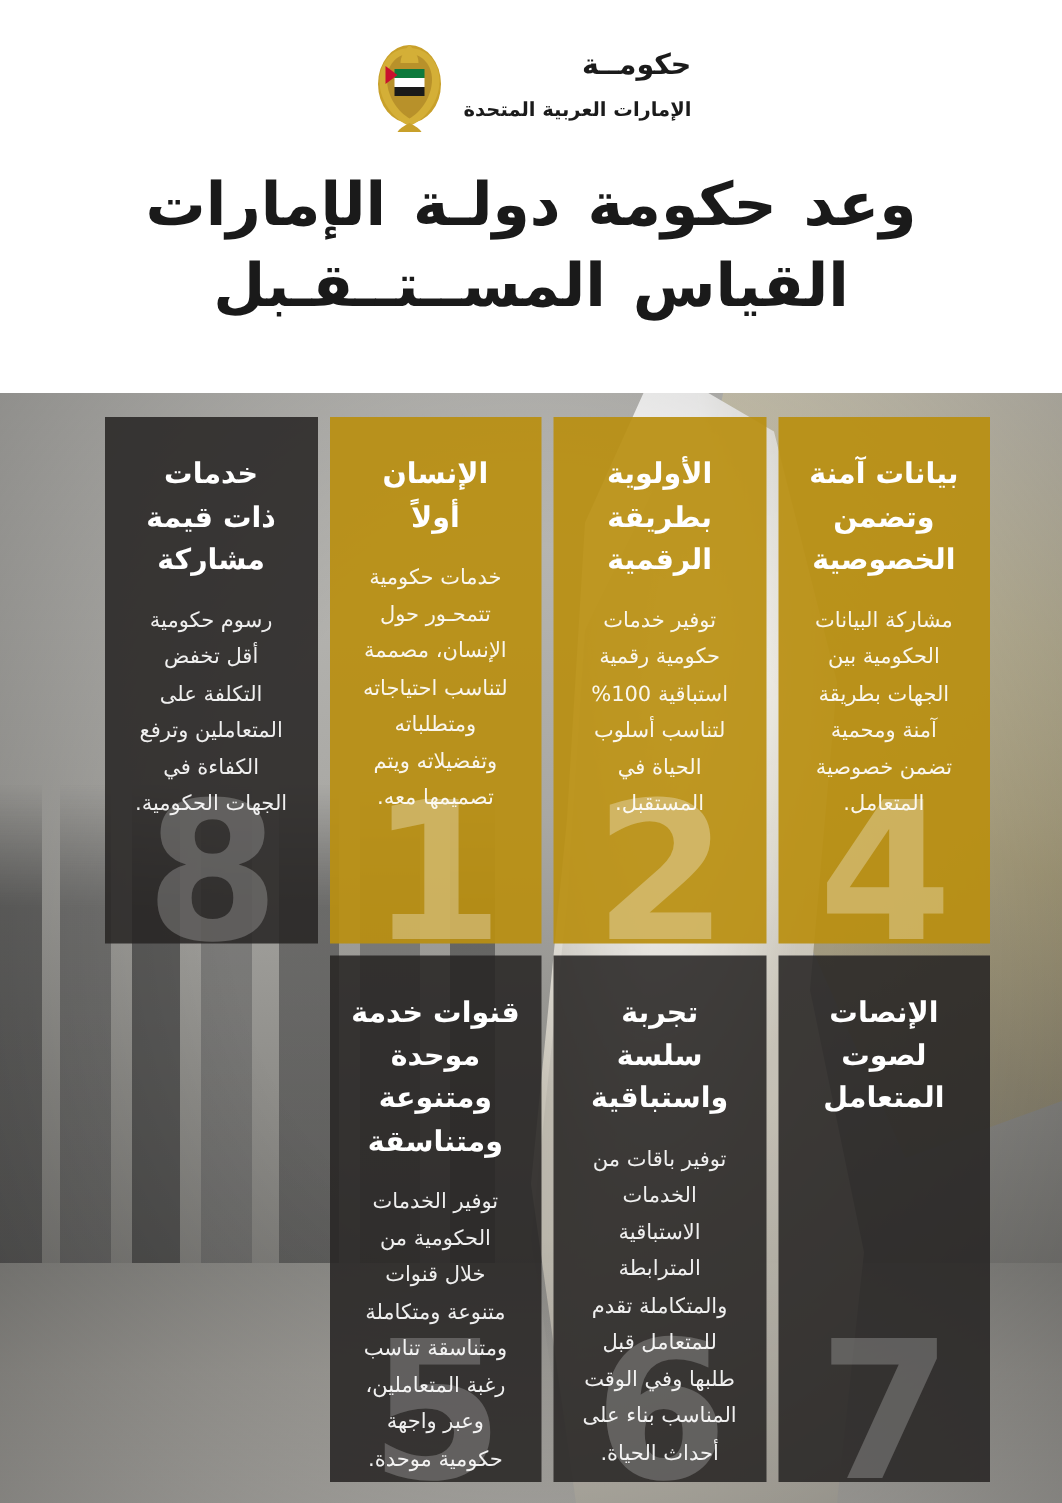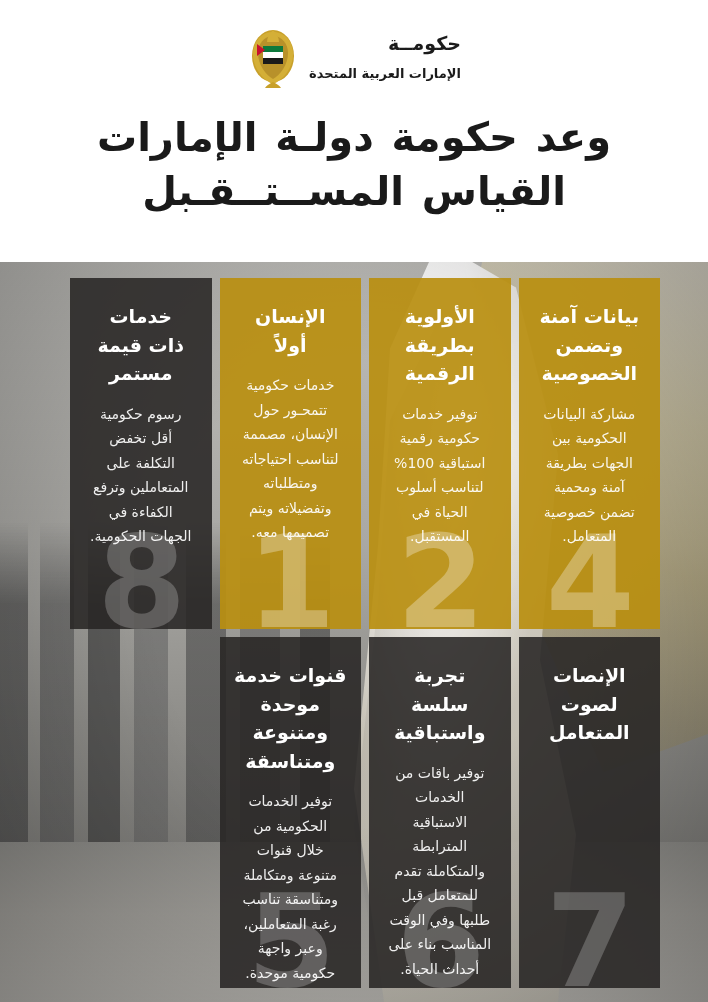--- a/index.html
+++ b/index.html
@@ -256,21 +256,21 @@
         <div>أولاً</div>
       </div>
       <div class="card-desc">خدمات حكومية تتمحـور حول الإنسان، مصممة لتناسب احتياجاته ومتطلباته وتفضيلاته ويتم تصميمها معه.</div>
       <div class="card-num">1</div>
     </div>
 
     <div class="card dark">
       <div class="card-title">
         <div>خدمات</div>
         <div>ذات قيمة</div>
-        <div>مستمر</div>
+        <div>مشاركة</div>
       </div>
       <div class="card-desc">رسوم حكومية أقل تخفض التكلفة على المتعاملين وترفع الكفاءة في الجهات الحكومية.</div>
       <div class="card-num">8</div>
     </div>
 
     <div class="card dark">
       <div class="card-title">
         <div>الإنصات</div>
         <div>لصوت</div>
         <div>المتعامل</div>

